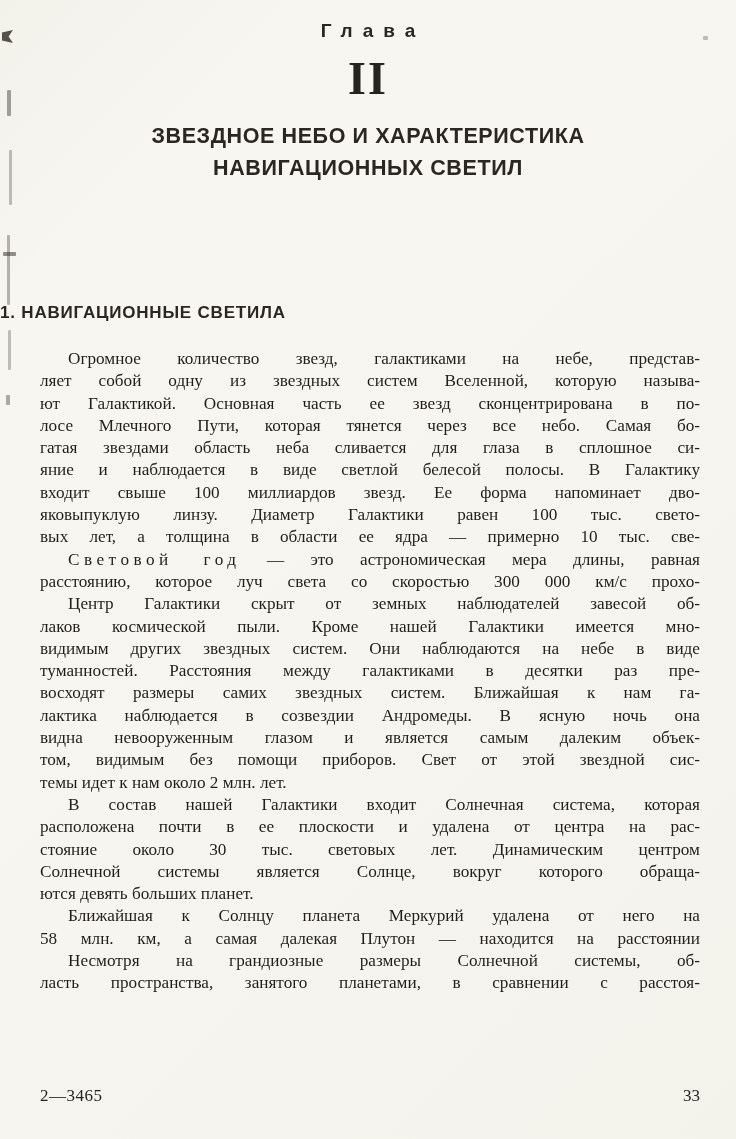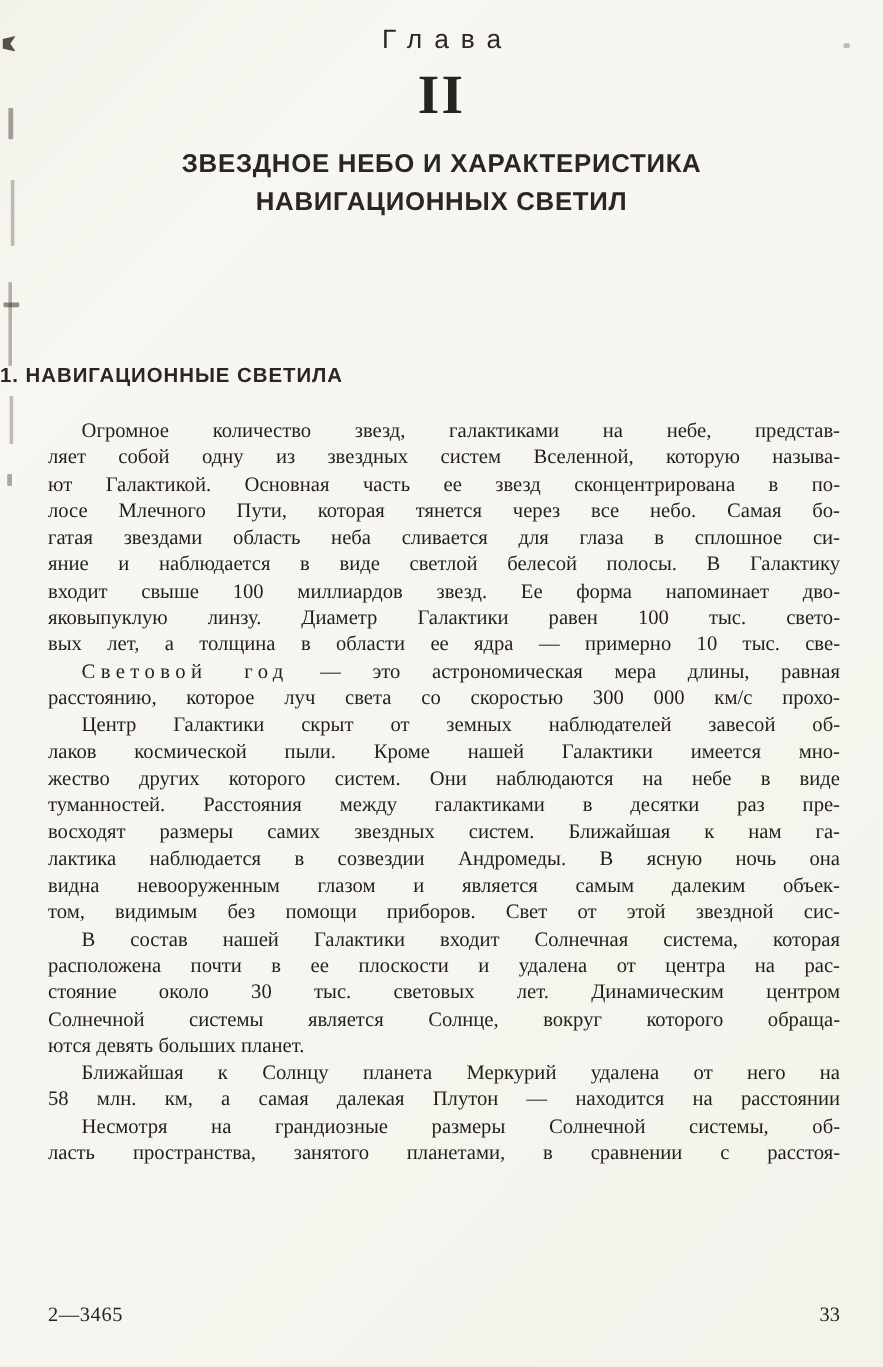--- a/index.html
+++ b/index.html
@@ -17,22 +17,22 @@
     color: #24211c;
   }
   
   .chapter-label {
     position: absolute;
     top: 20px;
     left: 0;
     width: 100%;
     text-align: center;
     font-family: "Liberation Sans", sans-serif;
-    font-weight: normal;
-    font-size: 22px;
+    font-weight: bold;
+    font-size: 19px;
     letter-spacing: 10px;
     text-indent: 10px;
     color: #2a2723;
   }
   .chapter-number {
     position: absolute;
     top: 52px;
     left: 0;
     width: 100%;
     text-align: center;
@@ -152,26 +152,27 @@
         <div class="line">яковыпуклую линзу. Диаметр Галактики равен 100 тыс. свето-</div>
         <div class="line">вых лет, а толщина в области ее ядра — примерно 10 тыс. све-</div>
       </div>
       <div class="para">
         <div class="line indent"><span class="spaced">Световой год</span> — это астрономическая мера длины, равная</div>
         <div class="line">расстоянию, которое луч света со скоростью 300 000 км/с прохо-</div>
       </div>
       <div class="para">
         <div class="line indent">Центр Галактики скрыт от земных наблюдателей завесой об-</div>
         <div class="line">лаков космической пыли. Кроме нашей Галактики имеется мно-</div>
-        <div class="line">жество других которого систем. Они наблюдаются на небе в виде</div>
+        <div class="line">видимым других звездных систем. Они наблюдаются на небе в виде</div>
         <div class="line">туманностей. Расстояния между галактиками в десятки раз пре-</div>
         <div class="line">восходят размеры самих звездных систем. Ближайшая к нам га-</div>
         <div class="line">лактика наблюдается в созвездии Андромеды. В ясную ночь она</div>
         <div class="line">видна невооруженным глазом и является самым далеким объек-</div>
         <div class="line">том, видимым без помощи приборов. Свет от этой звездной сис-</div>
+        <div class="line last">темы идет к нам около 2 млн. лет.</div>
       </div>
       <div class="para">
         <div class="line indent">В состав нашей Галактики входит Солнечная система, которая</div>
         <div class="line">расположена почти в ее плоскости и удалена от центра на рас-</div>
         <div class="line">стояние около 30 тыс. световых лет. Динамическим центром</div>
         <div class="line">Солнечной системы является Солнце, вокруг которого обраща-</div>
         <div class="line last">ются девять больших планет.</div>
       </div>
       <div class="para">
         <div class="line indent">Ближайшая к Солнцу планета Меркурий удалена от него на</div>

